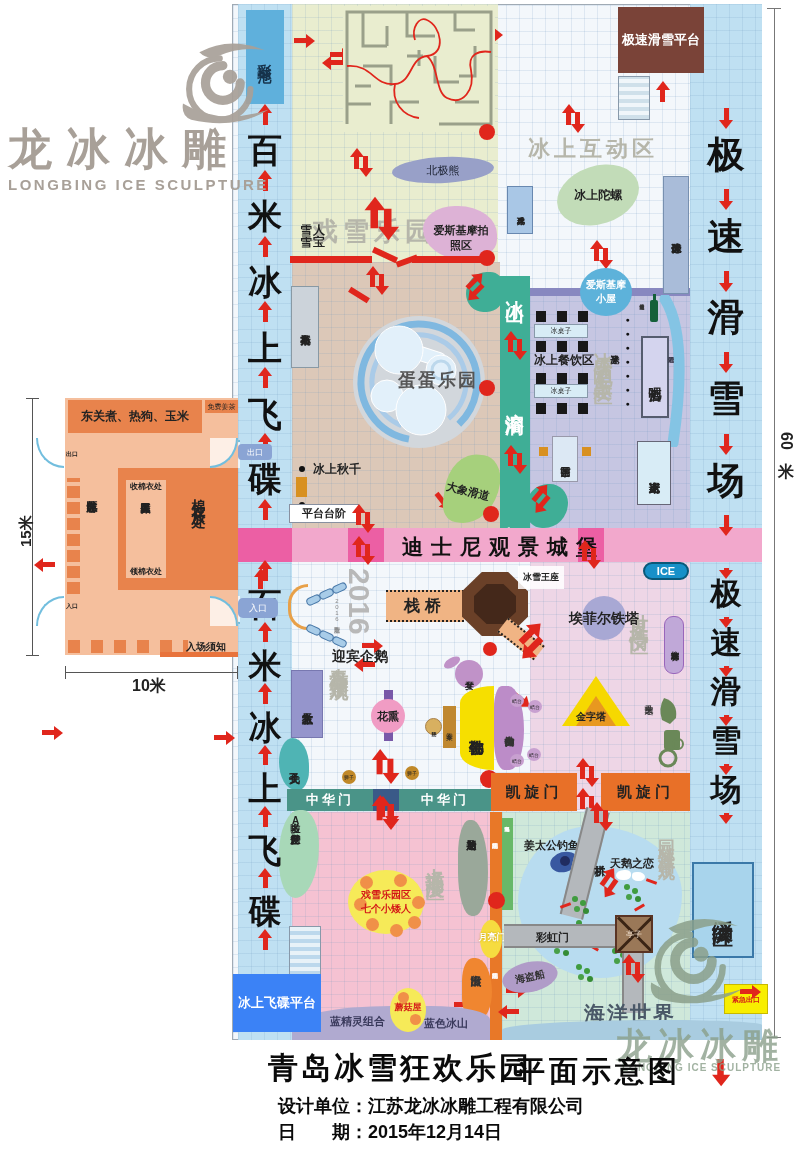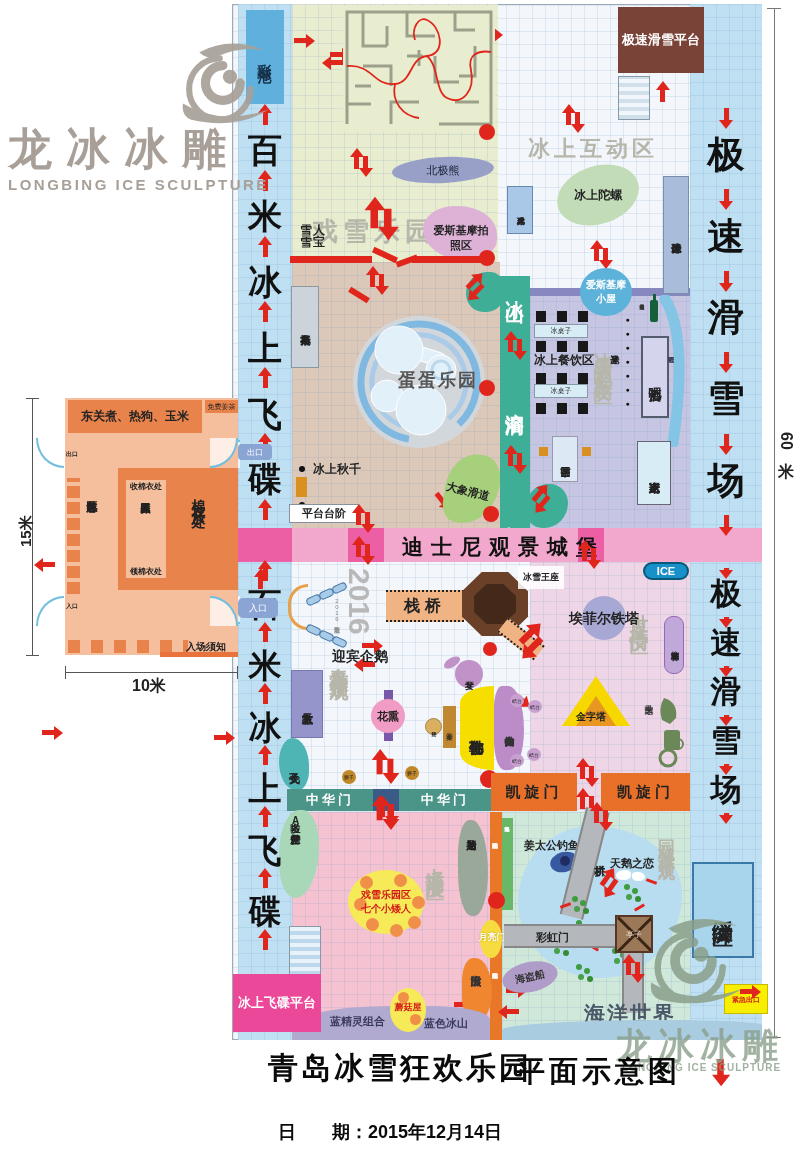--- a/index.html
+++ b/index.html
@@ -500,21 +500,21 @@
       <span class="aw u"></span>
       <span>冰</span>
       <span class="aw u"></span>
       <span>上</span>
       <span class="aw u"></span>
       <span>飞</span>
       <span class="aw u"></span>
       <span>碟</span>
       <span class="aw u"></span>
     </div>
-  <div class="abs c" style="left:233px;top:974px;width:88px;height:58px;background:#ec4899;">
+  <div class="abs c" style="left:233px;top:974px;width:88px;height:58px;background:#3b82f6;">
     <span style="font-size:13px;font-weight:bold;color:#fff;">冰上飞碟平台</span>
     </div>
 
   <div class="abs col" style="left:694px;top:106px;width:64px;height:424px;font-size:37px;">
       <span class="aw d"></span>
       <span>极</span>
       <span class="aw d"></span>
       <span>速</span>
       <span class="aw d"></span>
       <span>滑</span>
@@ -628,16 +628,18 @@
         </g>
       <path fill="currentColor" d="M30 12 Q60 -4 94 10 Q70 6 48 16 Q38 20 30 12z"></path>
       <path fill="currentColor" d="M14 62 Q50 84 98 68 Q66 88 22 78 Q12 74 14 62z"></path>
       <circle cx="60" cy="36" r="7" fill="currentColor"></circle>
       </svg></div>
   <div class="abs" style="left:616px;top:1022px;font-size:36px;font-weight:bold;letter-spacing:6px;color:#8ba08b;opacity:.8;white-space:nowrap;">龙冰冰雕</div>
   <div class="abs" style="left:622px;top:1062px;font-size:10px;font-weight:bold;letter-spacing:1px;color:#8ba08b;opacity:.8;white-space:nowrap;">LONGBING ICE SCULPTURE</div>
 
   <div class="abs" style="left:268px;top:1048px;font-size:30px;font-weight:bold;color:#0a0a0a;letter-spacing:3px;z-index:5;">青岛冰雪狂欢乐园</div>
   <div class="abs" style="left:516px;top:1052px;font-size:29px;font-weight:bold;color:#0a0a0a;letter-spacing:4px;z-index:5;">平面示意图</div>
+  <div class="abs" style="left:278px;top:1094px;font-size:18px;font-weight:bold;color:#0a0a0a;z-index:5;">
+    <span>设计单位：</span><span>江苏龙冰冰雕工程有限公司</span></div>
   <div class="abs" style="left:278px;top:1120px;font-size:18px;font-weight:bold;color:#0a0a0a;z-index:5;">
     <span>日　　期：</span><span>2015年12月14日</span></div>
 
 </div>
 
 </body></html>

